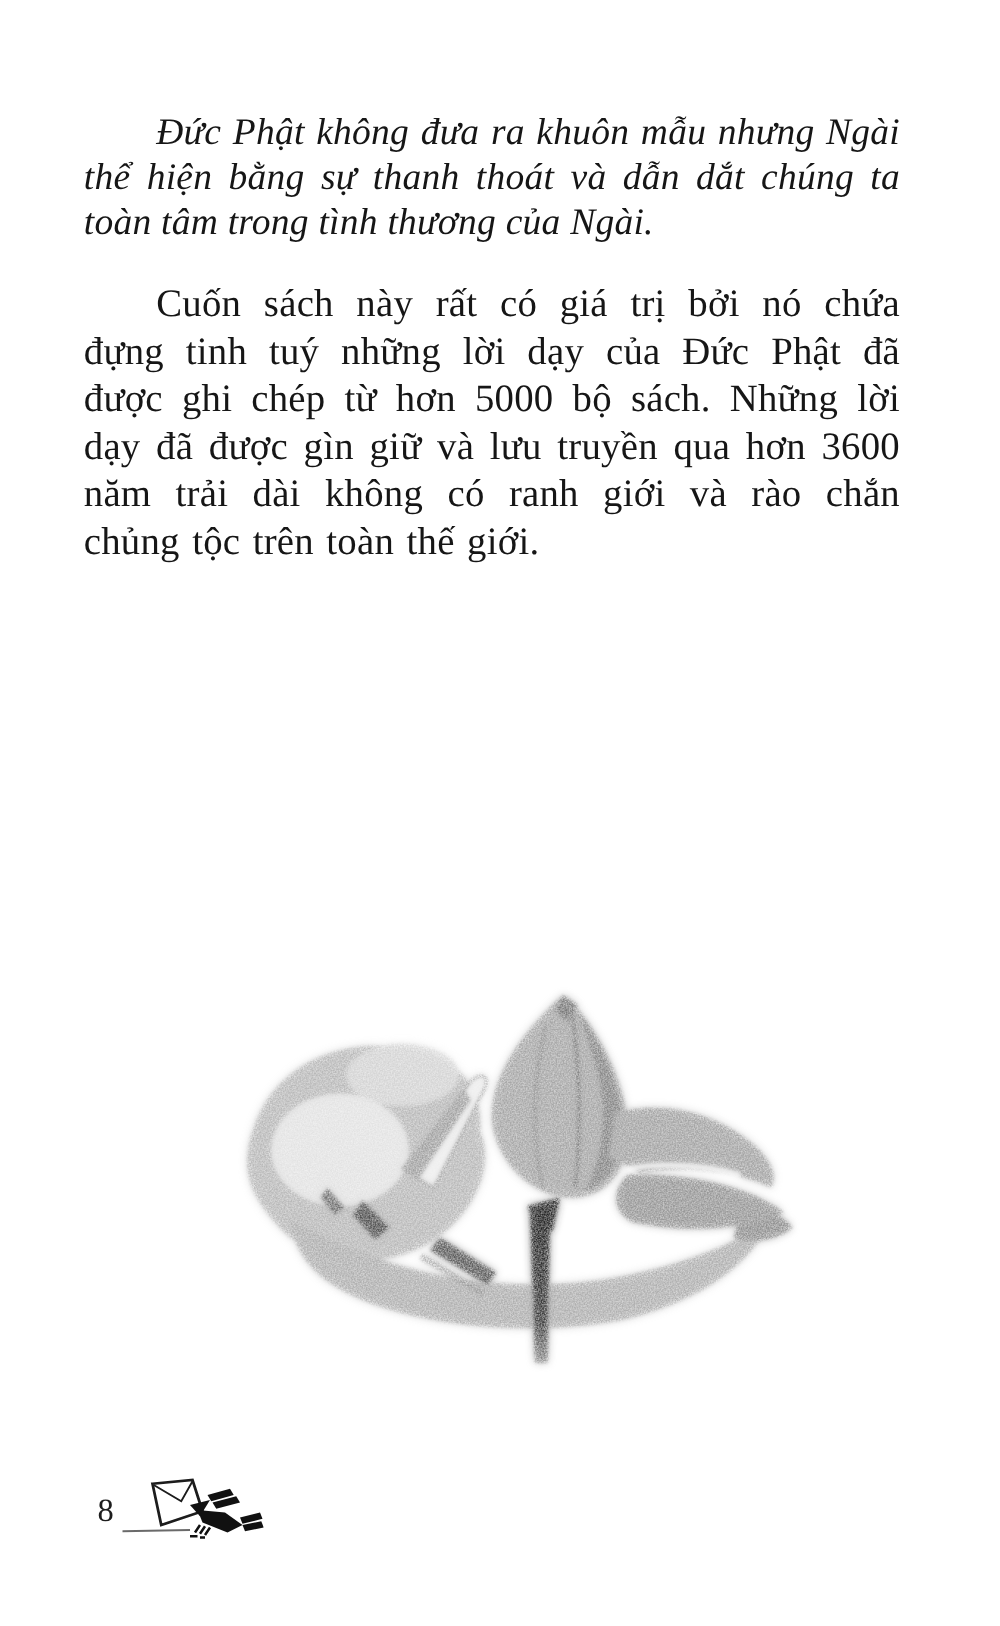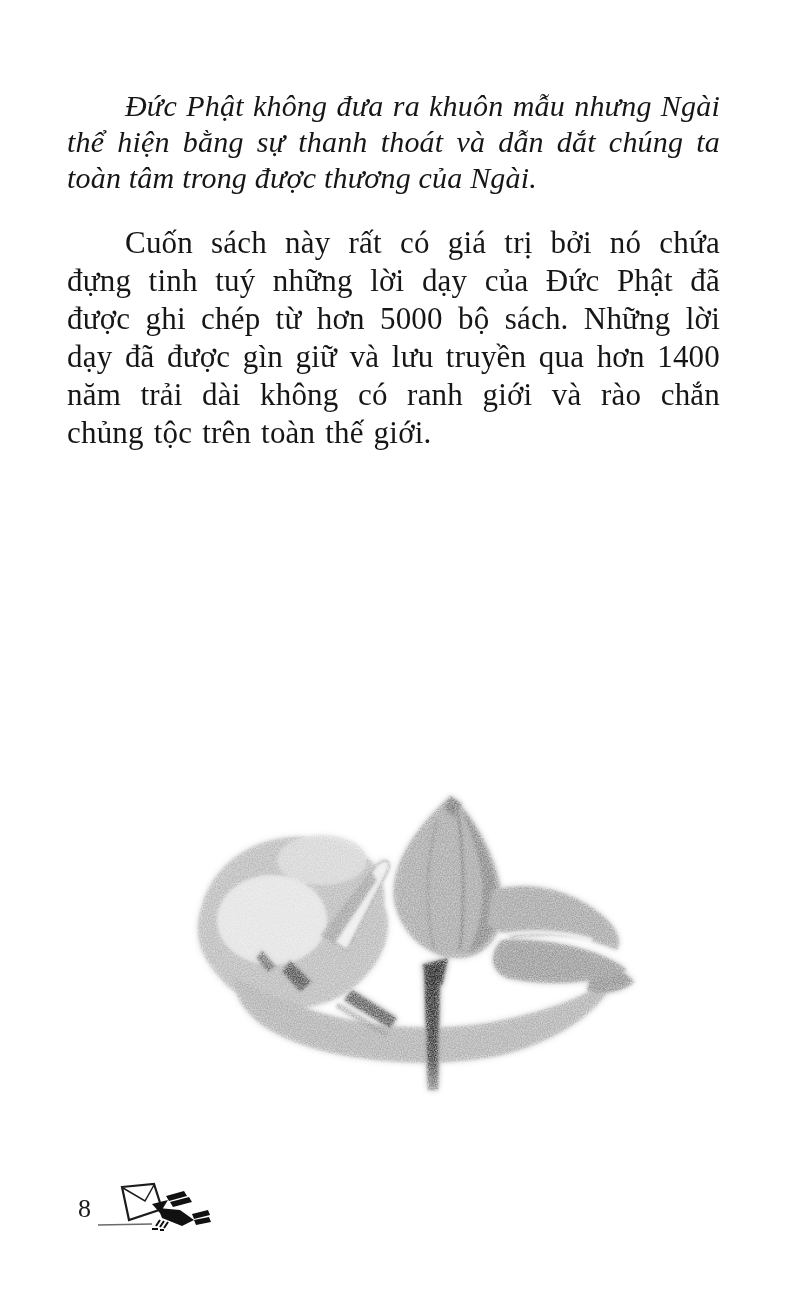--- a/index.html
+++ b/index.html
@@ -61,22 +61,22 @@
     width:115px;height:62px;
   }
   .footer-logo svg{display:block;width:100%;height:100%;}
 </style>
 </head>
 <body>
 
 <div class="page">
 
   <main class="text-block">
-    <p class="quote-para">Đức Phật không đưa ra khuôn mẫu nhưng Ngài thể hiện bằng sự thanh thoát và dẫn dắt chúng ta toàn tâm trong được thương của Ngài.</p>
-    <p class="body-para first">Cuốn sách này rất có giá trị bởi nó chứa đựng tinh tuý những lời dạy của Đức Phật đã được ghi chép từ hơn 5000 bộ sách. Những lời dạy đã được gìn giữ và lưu truyền qua hơn 1400 năm trải dài không có ranh giới và rào chắn chủng tộc trên toàn thế giới.</p>
+    <p class="quote-para">Đức Phật không đưa ra khuôn mẫu nhưng Ngài thể hiện bằng sự thanh thoát và dẫn dắt chúng ta toàn tâm trong tình thương của Ngài.</p>
+    <p class="body-para first">Cuốn sách này rất có giá trị bởi nó chứa đựng tinh tuý những lời dạy của Đức Phật đã được ghi chép từ hơn 5000 bộ sách. Những lời dạy đã được gìn giữ và lưu truyền qua hơn 3600 năm trải dài không có ranh giới và rào chắn chủng tộc trên toàn thế giới.</p>
   </main>
 
   <figure class="lotus-figure" role="img" aria-label="Grayscale ink-wash style photograph of a lotus bud with surrounding petals, leaf and dark stem">
     <svg viewBox="0 0 470 340" xmlns="http://www.w3.org/2000/svg" xmlns:xlink="http://www.w3.org/1999/xlink">
       <defs>
         <linearGradient id="stemGrad" x1="0" y1="0" x2="0" y2="1">
           <stop offset="0" stop-color="#1f1f1f"></stop>
           <stop offset="0.75" stop-color="#3a3a3a"></stop>
           <stop offset="1" stop-color="#8a8a8a"></stop>
         </linearGradient>

